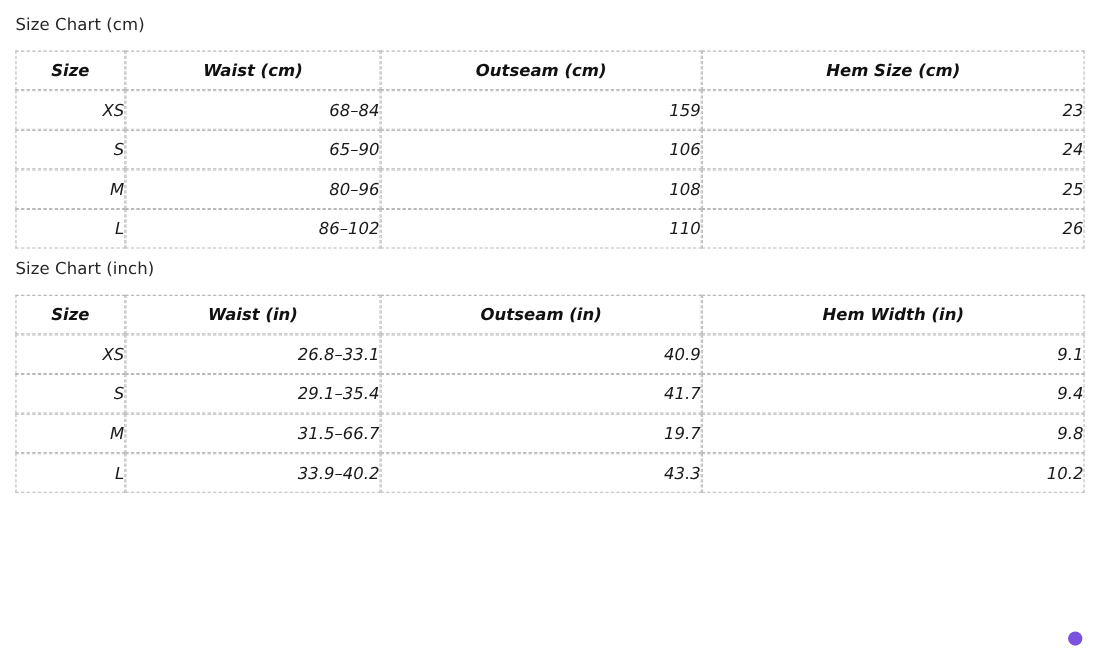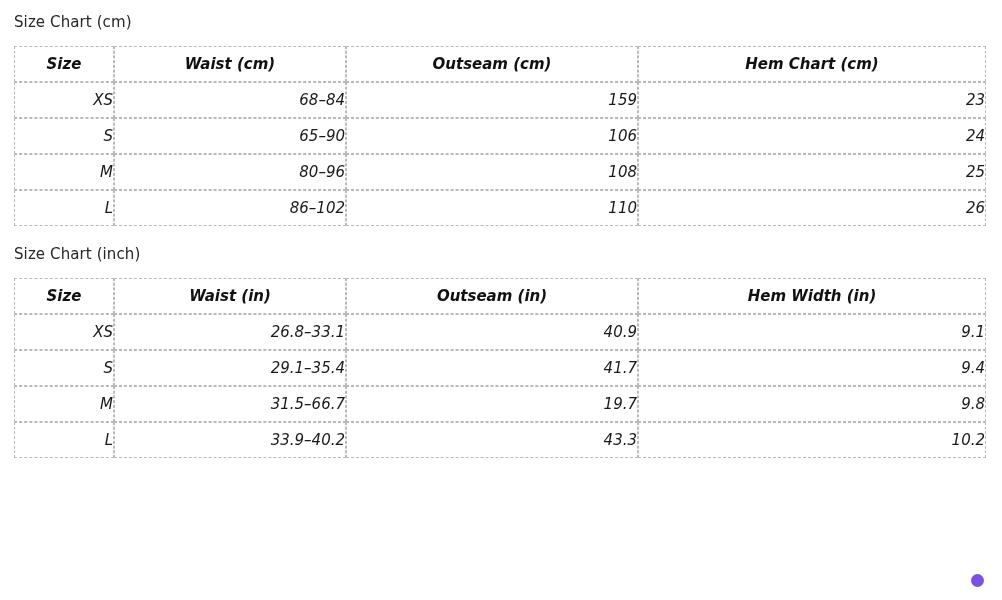--- a/index.html
+++ b/index.html
@@ -21,21 +21,21 @@
     width: 1002px;
   }
   .caption {
     font-size: 15px;
     color: #262626;
     line-height: 20px;
     margin: 0 0 14px 0;
     letter-spacing: 0.1px;
   }
   .caption.second {
-    margin-top: 18px;
+    margin-top: 8px;
     margin-bottom: 14px;
   }
   table.size-table {
     border-collapse: separate;
     border-spacing: 0;
     width: 972px;
     table-layout: fixed;
     font-size: 15px;
     font-style: italic;
   }
@@ -88,21 +88,21 @@
       <col class="c-size">
         <col class="c-waist">
         <col class="c-outseam">
         <col class="c-hem">
     </colgroup>
     <thead>
       <tr>
         <th>Size</th>
         <th>Waist (cm)</th>
         <th>Outseam (cm)</th>
-        <th>Hem Chart (cm)</th>
+        <th>Hem Size (cm)</th>
       </tr>
     </thead>
     <tbody>
       <tr>
         <td>XS</td>
         <td>68–84</td>
         <td>159</td>
         <td>23</td>
       </tr>
       <tr>

